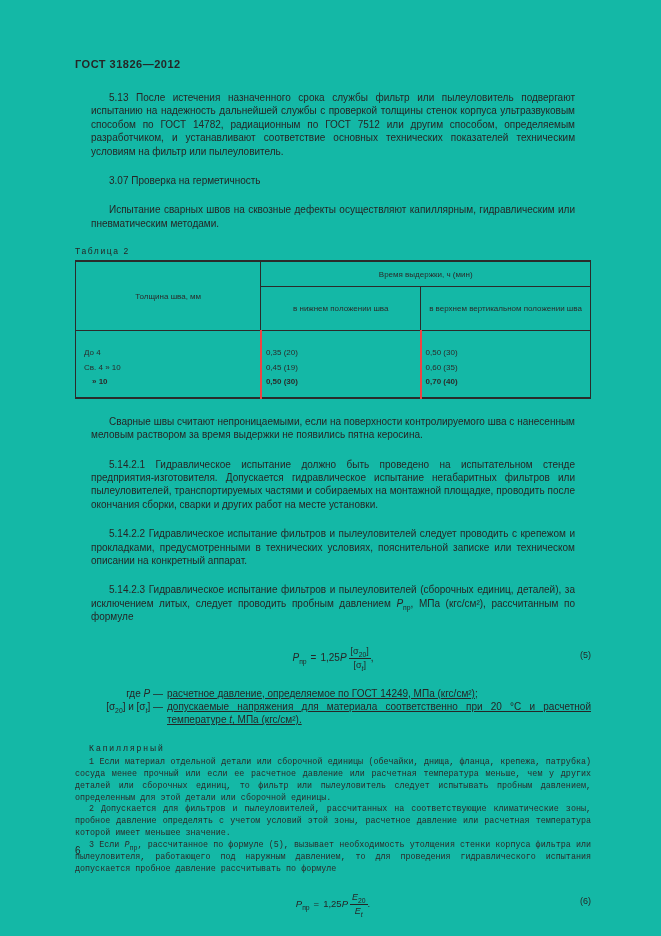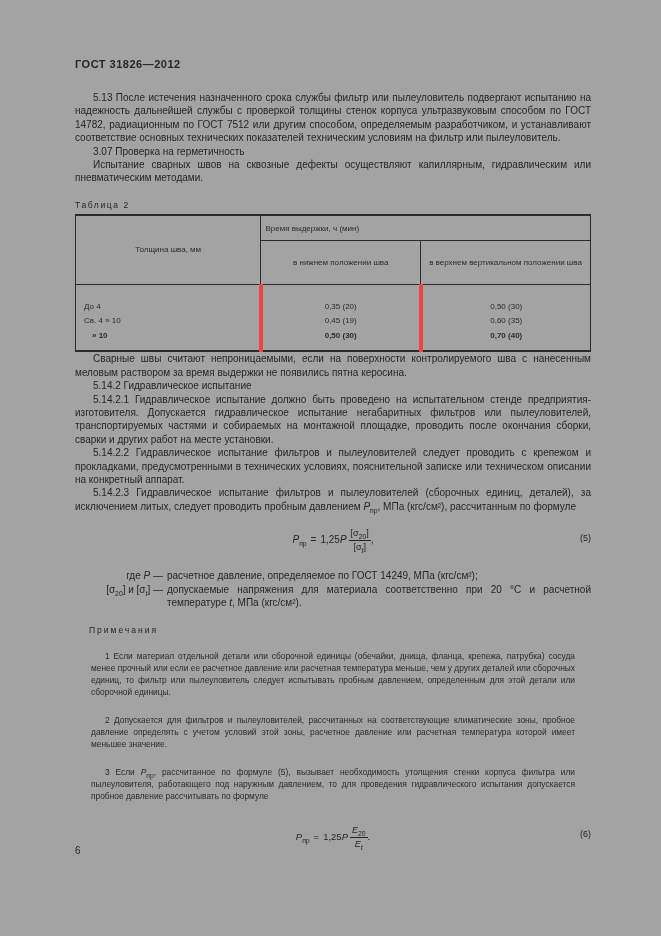--- a/index.html
+++ b/index.html
@@ -1,61 +1,61 @@
 <!DOCTYPE html>
 <html><head>
 <meta charset="utf-8">
 <style>
   html,body{margin:0;padding:0;background:#ffffff;}
   .page{
-    width:661px;height:936px;background:#a3a3a3;position:relative;
+    width:661px;height:936px;background:#14b8a6;position:relative;
     box-sizing:border-box;padding:58px 70px 0 75px;
     font-family:"Liberation Sans","DejaVu Sans",sans-serif;
     color:#262626;overflow:hidden;
   }
   .doc-header{font-weight:bold;font-size:11px;letter-spacing:.5px;margin:0 0 21px 0;}
-  p.body{font-size:10px;line-height:13.4px;text-align:justify;margin:0;}
+  p.body{font-size:10px;line-height:13.4px;text-align:justify;margin:16px;}
   .ind{text-indent:18px;}
   .var{font-style:italic;}
   sub{font-size:6.8px;line-height:0;}
 
   .table-label{font-size:8.5px;letter-spacing:1.6px;margin:15px 0 4px 0;}
   table.gost{border-collapse:collapse;width:100%;table-layout:fixed;
     border-left:1px solid #2b2b2b;border-right:1px solid #2b2b2b;
     border-top:2px solid #2b2b2b;border-bottom:2px solid #2b2b2b;
     font-size:8px;color:#2b2b2b;}
   table.gost td{vertical-align:middle;}
   .col-th{width:36%;} .col-lo{width:31%;} .col-up{width:33%;}
   td.hd{text-align:center;padding:5px 4px;}
-  td.hd-group{border-left:1px solid #2b2b2b;padding:8px 4px 7px 4px;text-align:left;}
+  td.hd-group{border-left:1px solid #2b2b2b;padding:8px 4px 7px 4px;text-align:center;}
   td.hd-sub{border-left:1px solid #2b2b2b;border-top:1px solid #2b2b2b;text-align:center;padding:17px 4px;}
   tr.data td{padding:1px 4px;line-height:12.5px;}
-  tr.data td+td{border-left:4px solid #ef4444;text-align:center;}
+  tr.data td+td{border-left:2px solid #ef4444;text-align:left;}
   tr.data.first td{border-top:1.5px solid #2b2b2b;padding-top:16px;}
   tr.data.last td{padding-bottom:8px;font-weight:bold;}
   td.thk{text-align:left;padding-left:8px !important;}
   td.thk.more-ind{padding-left:16px !important;}
 
   .after-table{margin-top:12px;}
 
   .formula-row{position:relative;text-align:center;margin:9px 0 6px 0;font-size:10px;min-height:30px;}
   .formula{display:inline-block;vertical-align:middle;padding-top:6px;}
   .frac{display:inline-block;vertical-align:middle;text-align:center;margin-left:2px;font-size:9px;line-height:11px;}
   .frac .num{display:block;border-bottom:1px solid #262626;padding:0 2px 1px 2px;}
   .frac .den{display:block;padding-top:1px;}
   .eq{padding:0 4px;}
   .eq-num{position:absolute;right:0;top:50%;transform:translateY(-50%);font-size:9px;}
 
   .where-block{font-size:10px;line-height:13.4px;margin-top:16px;}
   .where-row{display:flex;}
   .where-term{width:88px;text-align:right;white-space:nowrap;flex:0 0 auto;}
-  .where-desc{flex:1;text-align:justify;padding-left:4px;}
+  .where-desc{flex:1;text-align:justify;padding-left:4px;text-decoration:underline;}
 
   .notes-heading{font-size:8.5px;letter-spacing:2px;margin:16px 0 4px 14px;}
-  p.note{font-size:8.4px;line-height:11.9px;text-align:justify;margin:16px;text-indent:14px;color:#2b2b2b;}
+  p.note{font-size:8.4px;line-height:11.9px;text-align:justify;margin:0;text-indent:14px;color:#2b2b2b;font-family:Liberation Mono, monospace;}
   .note-formula{font-size:9.5px;margin-top:10px;}
 
   .page-number{position:absolute;left:75px;top:845px;font-size:10px;}
 </style>
 </head>
 <body>
 
 <div class="page">
 
   <div class="doc-header">ГОСТ 31826—2012</div>
@@ -93,21 +93,20 @@
       </tr>
       <tr class="data last">
         <td class="thk more-ind">» 10</td>
         <td>0,50 (30)</td>
         <td>0,70 (40)</td>
       </tr>
     </tbody>
   </table>
 
   <p class="body ind after-table">Сварные швы считают непроницаемыми, если на поверхности контролируемого шва с нанесенным меловым раствором за время выдержки не появились пятна керосина.</p>
-  <p class="body ind">5.14.2 Гидравлическое испытание</p>
   <p class="body ind">5.14.2.1 Гидравлическое испытание должно быть проведено на испытательном стенде предприятия-изготовителя. Допускается гидравлическое испытание негабаритных фильтров или пылеуловителей, транспортируемых частями и собираемых на монтажной площадке, проводить после окончания сборки, сварки и других работ на месте установки.</p>
   <p class="body ind">5.14.2.2 Гидравлическое испытание фильтров и пылеуловителей следует проводить с крепежом и прокладками, предусмотренными в технических условиях, пояснительной записке или техническом описании на конкретный аппарат.</p>
 
   <p class="body ind"><span>5.14.2.3 Гидравлическое испытание фильтров и пылеуловителей (сборочных единиц, деталей), за исключением литых, следует проводить пробным давлением </span><span class="var">P</span><sub>пр</sub><span>, МПа (кгс/см²), рассчитанным по формуле</span></p>
 
   <div class="formula-row">
     <span class="formula"><span class="var">P</span><sub>пр</sub><span class="eq">=</span><span>1,25</span><span class="var">P</span><span class="frac"><span class="num"><span>[σ</span><sub>20</sub><span>]</span></span><span class="den"><span>[σ</span><sub class="var">t</sub><span>]</span></span></span><span>,</span></span>
     <span class="eq-num">(5)</span>
   </div>
 
@@ -115,21 +114,21 @@
     <div class="where-row">
       <span class="where-term"><span>где </span><span class="var">P</span><span> — </span></span>
       <span class="where-desc">расчетное давление, определяемое по ГОСТ 14249, МПа (кгс/см²);</span>
     </div>
     <div class="where-row">
       <span class="where-term"><span>[σ</span><sub>20</sub><span>] и [σ</span><sub class="var">t</sub><span>]</span><span> — </span></span>
       <span class="where-desc"><span>допускаемые напряжения для материала соответственно при 20 °С и расчетной температуре </span><span class="var">t</span><span>, МПа (кгс/см²).</span></span>
     </div>
   </div>
 
-  <div class="notes-heading">Примечания</div>
+  <div class="notes-heading">Капиллярный</div>
   <p class="note">1 Если материал отдельной детали или сборочной единицы (обечайки, днища, фланца, крепежа, патрубка) сосуда менее прочный или если ее расчетное давление или расчетная температура меньше, чем у других деталей или сборочных единиц, то фильтр или пылеуловитель следует испытывать пробным давлением, определенным для этой детали или сборочной единицы.</p>
   <p class="note">2 Допускается для фильтров и пылеуловителей, рассчитанных на соответствующие климатические зоны, пробное давление определять с учетом условий этой зоны, расчетное давление или расчетная температура которой имеет меньшее значение.</p>
   <p class="note"><span>3 Если </span><span class="var">P</span><sub>пр</sub><span>, рассчитанное по формуле (5), вызывает необходимость утолщения стенки корпуса фильтра или пылеуловителя, работающего под наружным давлением, то для проведения гидравлического испытания допускается пробное давление рассчитывать по формуле</span></p>
 
   <div class="formula-row note-formula">
     <span class="formula"><span class="var">P</span><sub>пр</sub><span class="eq">=</span><span>1,25</span><span class="var">P</span><span class="frac"><span class="num"><span class="var">E</span><sub>20</sub></span><span class="den"><span class="var">E</span><sub class="var">t</sub></span></span><span>.</span></span>
     <span class="eq-num">(6)</span>
   </div>
 
   <div class="page-number">6</div>

